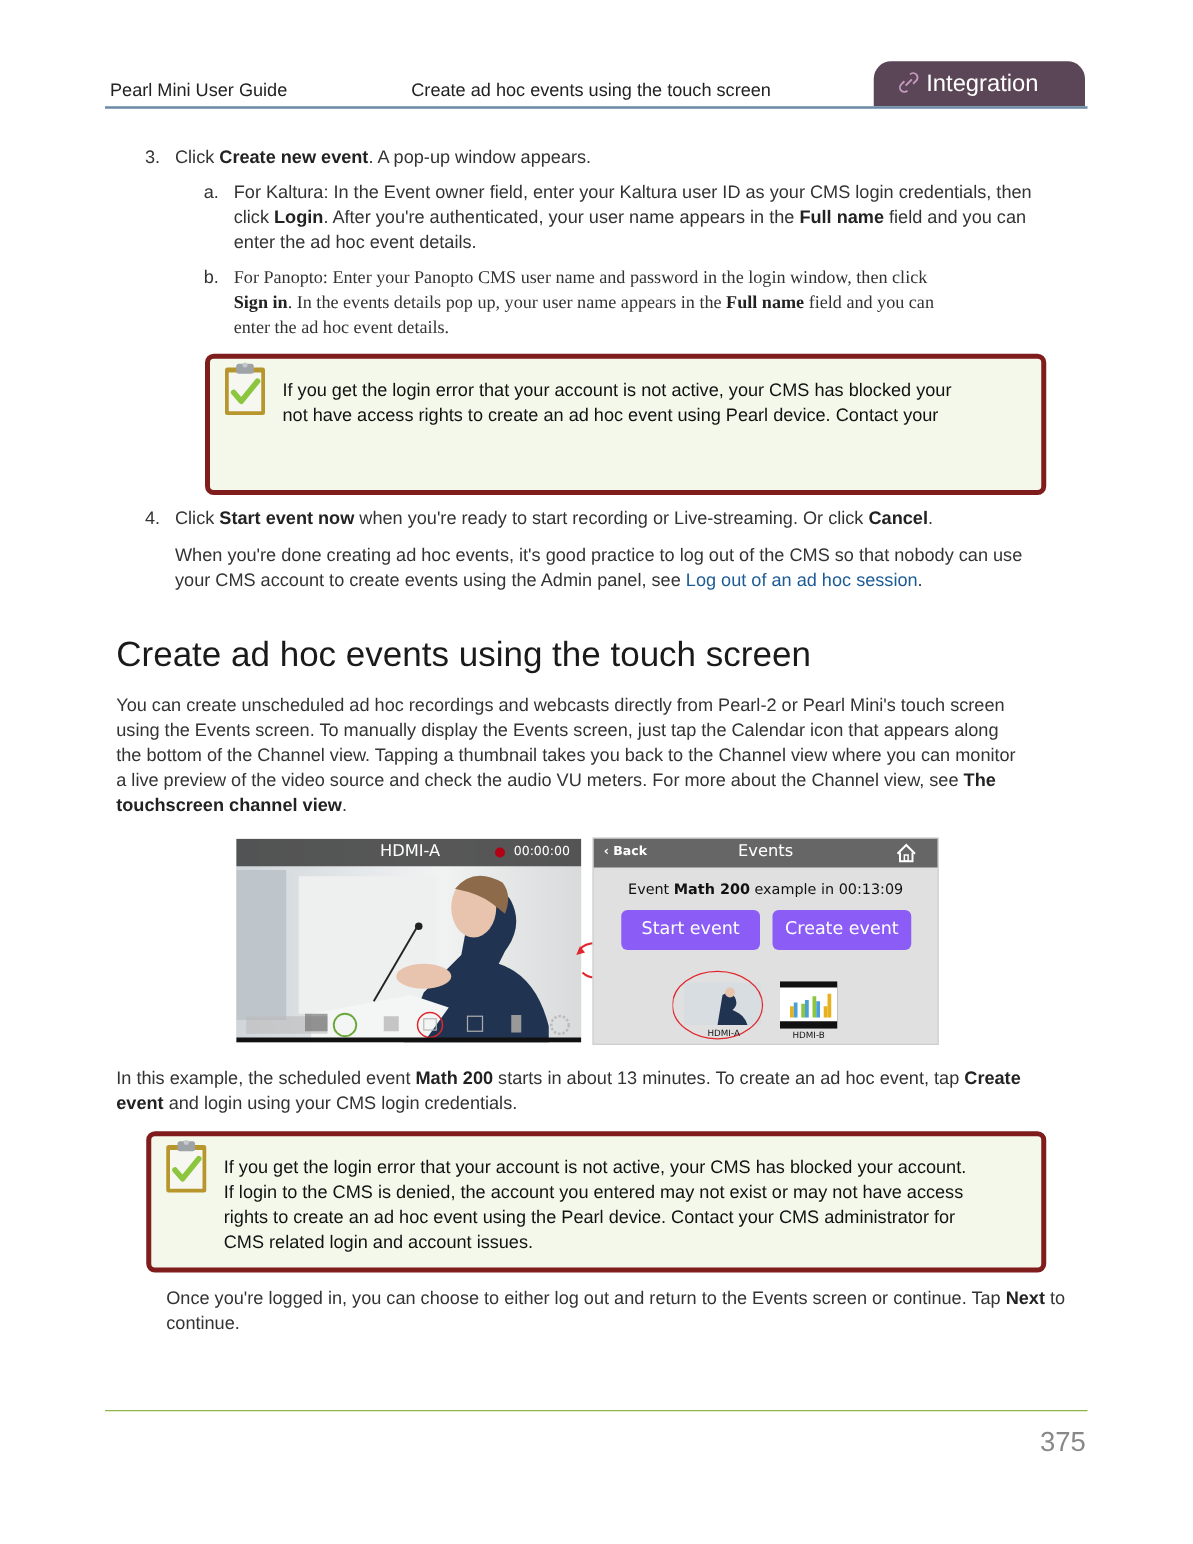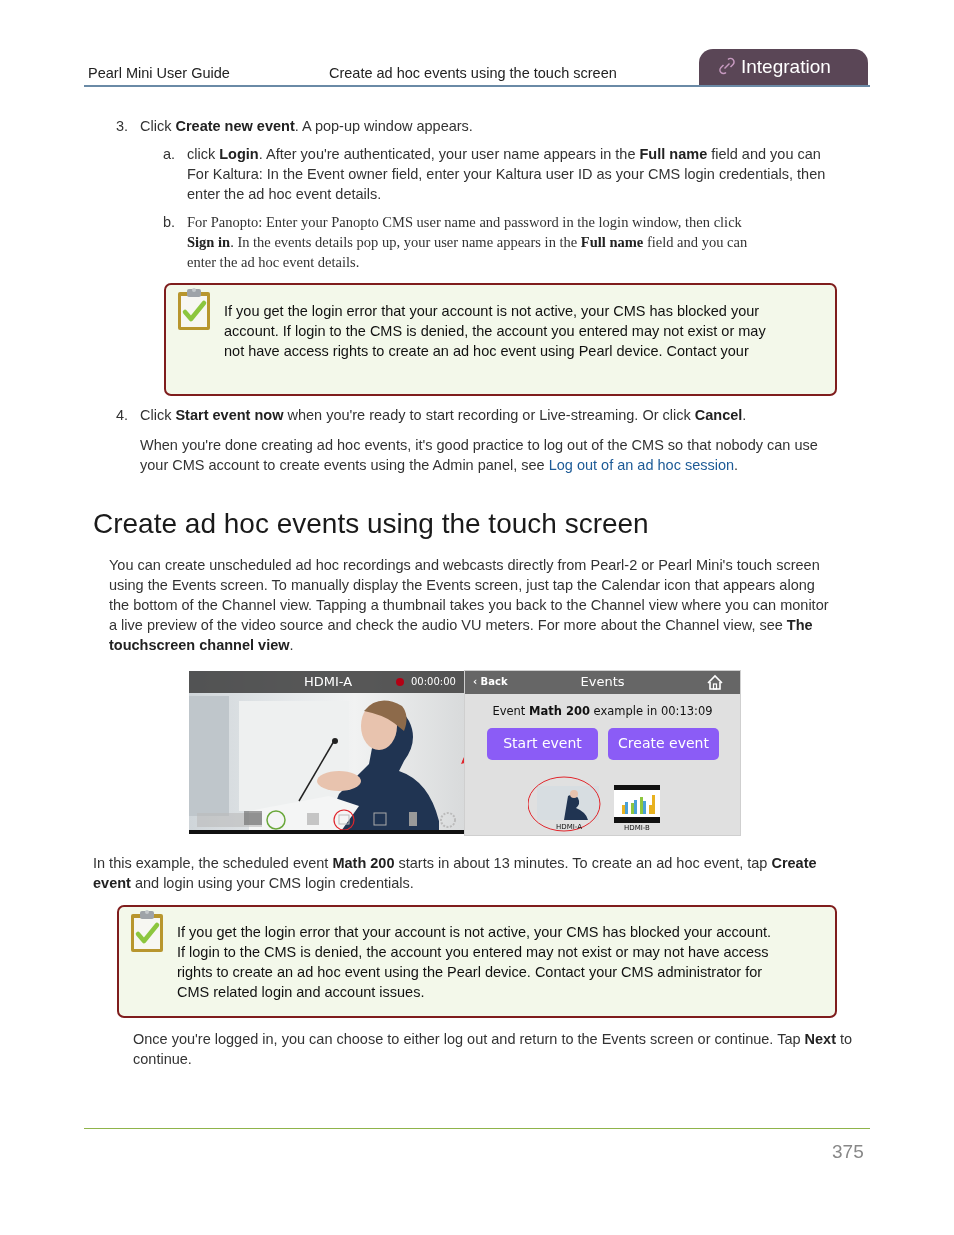--- a/index.html
+++ b/index.html
@@ -10,47 +10,47 @@
   .header .guide { position: absolute; left: 4px; top: 17px; font-size: 14.5px; color: #222; }
   .header .topic { position: absolute; left: 245px; top: 17px; font-size: 14.5px; color: #222; }
   .header .tab { position: absolute; left: 615px; top: 1px; width: 169px; height: 36px; background: #5a4656; border-radius: 14px 14px 0 0; color: #fff; font-size: 19px; padding: 7px 0 0 18px; }
   .header .tab .link-icon { display: inline-block; width: 20px; height: 20px; vertical-align: -3px; margin-right: 4px; }
   .header .rule { position: absolute; left: 0; top: 37px; width: 786px; height: 2px; background: #6a8aa6; }
 
   .text { position: absolute; line-height: 20px; font-size: 14.5px; color: #333; }
   .text b { font-weight: bold; color: #222; }
   .num { position: absolute; font-size: 14.5px; color: #333; line-height: 20px; }
 
-  .note { position: absolute; border: 2px solid #7f1d1d; border-radius: 7px; background: #f3f8ea; }
+  .note { position: absolute; border: 4px solid #7f1d1d; border-radius: 7px; background: #f3f8ea; }
   .note .clip { position: absolute; left: 10px; top: 2px; width: 36px; height: 44px; }
   .note .body { position: absolute; line-height: 20px; font-size: 14.5px; color: #111; }
 
   .link { color: #1c5a96; }
 
   h1.section { position: absolute; left: 93px; top: 508px; font-size: 28px; font-weight: normal; color: #1a1a1a; font-family: "Liberation Sans", sans-serif; }
 
   .shot-left { position: absolute; left: 189px; top: 671px; width: 276px; height: 163px; overflow: hidden; background: #d9dde0; }
   .shot-left .bg { position: absolute; inset: 0; background: linear-gradient(90deg, #cfd5d9 0%, #e7eaec 40%, #f1f2f2 60%, #d8dadb 100%); }
   .shot-left .topbar { position: absolute; left: 0; top: 0; width: 276px; height: 22px; background: rgba(60,60,60,0.85); color: #fff; }
   .shot-left .topbar .src { position: absolute; left: 115px; top: 3px; font-size: 13px; font-family: "DejaVu Sans", sans-serif; }
   .shot-left .topbar .rec { position: absolute; left: 207px; top: 7px; width: 8px; height: 8px; border-radius: 50%; background: #b30014; }
   .shot-left .topbar .time { position: absolute; left: 222px; top: 5px; font-size: 10px; font-family: "DejaVu Sans", sans-serif; }
   .shot-left .bottombar { position: absolute; left: 0; bottom: 0; width: 276px; height: 4px; background: #111; }
 
-  .shot-right { position: absolute; left: 464px; top: 670px; width: 277px; height: 166px; background: #e0e0e0; border: 1px solid #cfcfcf; padding-left: 48px; }
+  .shot-right { position: absolute; left: 474px; top: 670px; width: 277px; height: 166px; background: #e0e0e0; border: 1px solid #cfcfcf; padding-left: 48px; }
   .shot-right .topbar { position: absolute; left: 0; top: 0; width: 275px; height: 23px; background: #666666; color: #fff; }
   .shot-right .back { position: absolute; left: 8px; top: 5px; font-size: 10px; font-weight: bold; font-family: "DejaVu Sans", sans-serif; }
   .shot-right .title { position: absolute; left: 0; width: 275px; text-align: center; top: 3px; font-size: 13px; font-family: "DejaVu Sans", sans-serif; }
   .shot-right .home { position: absolute; left: 241px; top: 3px; width: 18px; height: 17px; }
   .shot-right .status { position: absolute; left: 0; width: 275px; text-align: center; top: 33px; font-size: 11.5px; color: #111; font-family: "DejaVu Sans", sans-serif; }
   .shot-right .btn { position: absolute; top: 57px; height: 32px; background: #8b5cf6; color: #fff; border-radius: 5px; font-size: 14px; text-align: center; line-height: 31px; font-family: "DejaVu Sans", sans-serif; }
   .shot-right .thumb-label { position: absolute; font-size: 7px; color: #111; font-family: "DejaVu Sans", sans-serif; }
 
   .footer-rule { position: absolute; left: 84px; top: 1128px; width: 786px; height: 1px; background: #8fb44a; }
-  .pagenum { position: absolute; left: 832px; top: 1141px; font-size: 19px; color: #888; }
+  .pagenum { position: absolute; left: 832px; top: 1141px; font-size: 22px; color: #888; }
 </style>
 </head>
 <body>
 
 <div class="header">
   <span class="guide">Pearl Mini User Guide</span>
   <span class="topic">Create ad hoc events using the touch screen</span>
   <div class="tab">
     <svg class="link-icon" viewBox="0 0 20 20">
       <path d="M11 3.5 a3.5 3.5 0 0 1 5 5 l-2.5 2.5" stroke="#c79ac0" stroke-width="1.5" fill="none"></path>
@@ -61,59 +61,58 @@
   <div class="rule"></div>
 </div>
 
 <span class="num" style="left:116px; top:116px;">3.</span>
 <div class="text" style="left:140px; top:116px;">
   <span>Click </span><b>Create new event</b><span>. A pop-up window appears.</span>
 </div>
 
 <span class="num" style="left:163px; top:144px;">a.</span>
 <div class="text" style="left:187px; top:144px; width:690px;">
+  <div>For Kaltura: In the Event owner field, enter your Kaltura user ID as your CMS login credentials, then</div>
   <div><span>click </span><b>Login</b><span>. After you're authenticated, your user name appears in the </span><b>Full name</b><span> field and you can</span></div>
-  <div>For Kaltura: In the Event owner field, enter your Kaltura user ID as your CMS login credentials, then</div>
   <div>enter the ad hoc event details.</div>
 </div>
 
 <span class="num" style="left:163px; top:212px;">b.</span>
 <div class="text" style="left:187px; top:212px; width:690px;font-family:Liberation Serif, serif;">
   <div>For Panopto: Enter your Panopto CMS user name and password in the login window, then click</div>
   <div><b>Sign in</b><span>. In the events details pop up, your user name appears in the </span><b>Full name</b><span> field and you can</span></div>
   <div>enter the ad hoc event details.</div>
 </div>
 
 <div class="note" style="left:164px; top:283px; width:673px; height:113px;">
   <svg class="clip" viewBox="0 0 36 44">
     <rect x="2" y="5" width="32" height="38" rx="2" fill="#b8962e"></rect>
     <rect x="5" y="9" width="26" height="31" fill="#f7f7f2"></rect>
     <rect x="11" y="2" width="14" height="8" rx="2" fill="#9ea3a8"></rect>
     <circle cx="18" cy="3" r="2" fill="#c5c9cc"></circle>
     <path d="M9 25 L15 32 L28 16" stroke="#8cc63e" stroke-width="4.5" fill="none" stroke-linecap="round" stroke-linejoin="round"></path>
   </svg>
   <div class="body" style="left:58px; top:16px;">
     <div>If you get the login error that your account is not active, your CMS has blocked your</div>
-    <div>account. If login to the CMS is denied, the account you entered may not exist or may</div>
     <div>not have access rights to create an ad hoc event using Pearl device. Contact your</div>
   </div>
 </div>
 
 <span class="num" style="left:116px; top:405px;">4.</span>
 <div class="text" style="left:140px; top:405px;">
   <span>Click </span><b>Start event now</b><span> when you're ready to start recording or Live-streaming. Or click </span><b>Cancel</b><span>.</span>
 </div>
 <div class="text" style="left:140px; top:435px; width:730px;">
   <div>When you're done creating ad hoc events, it's good practice to log out of the CMS so that nobody can use</div>
   <div><span>your CMS account to create events using the Admin panel, see </span><a class="link">Log out of an ad hoc session</a><span>.</span></div>
 </div>
 
 <h1 class="section">Create ad hoc events using the touch screen</h1>
 
-<div class="text" style="left:93px; top:555px; width:780px;margin-left:16px;">
+<div class="text" style="left:93px; top:555px; width:780px;">
   <div>You can create unscheduled ad hoc recordings and webcasts directly from Pearl-2 or Pearl Mini's touch screen</div>
   <div>using the Events screen. To manually display the Events screen, just tap the Calendar icon that appears along</div>
   <div>the bottom of the Channel view. Tapping a thumbnail takes you back to the Channel view where you can monitor</div>
   <div><span>a live preview of the video source and check the audio VU meters. For more about the Channel view, see </span><b>The</b></div>
   <div><b>touchscreen channel view</b><span>.</span></div>
 </div>
 
 <div class="shot-left">
   <div class="bg"></div>
   <svg style="position:absolute;left:0;top:0;" width="276" height="163">

